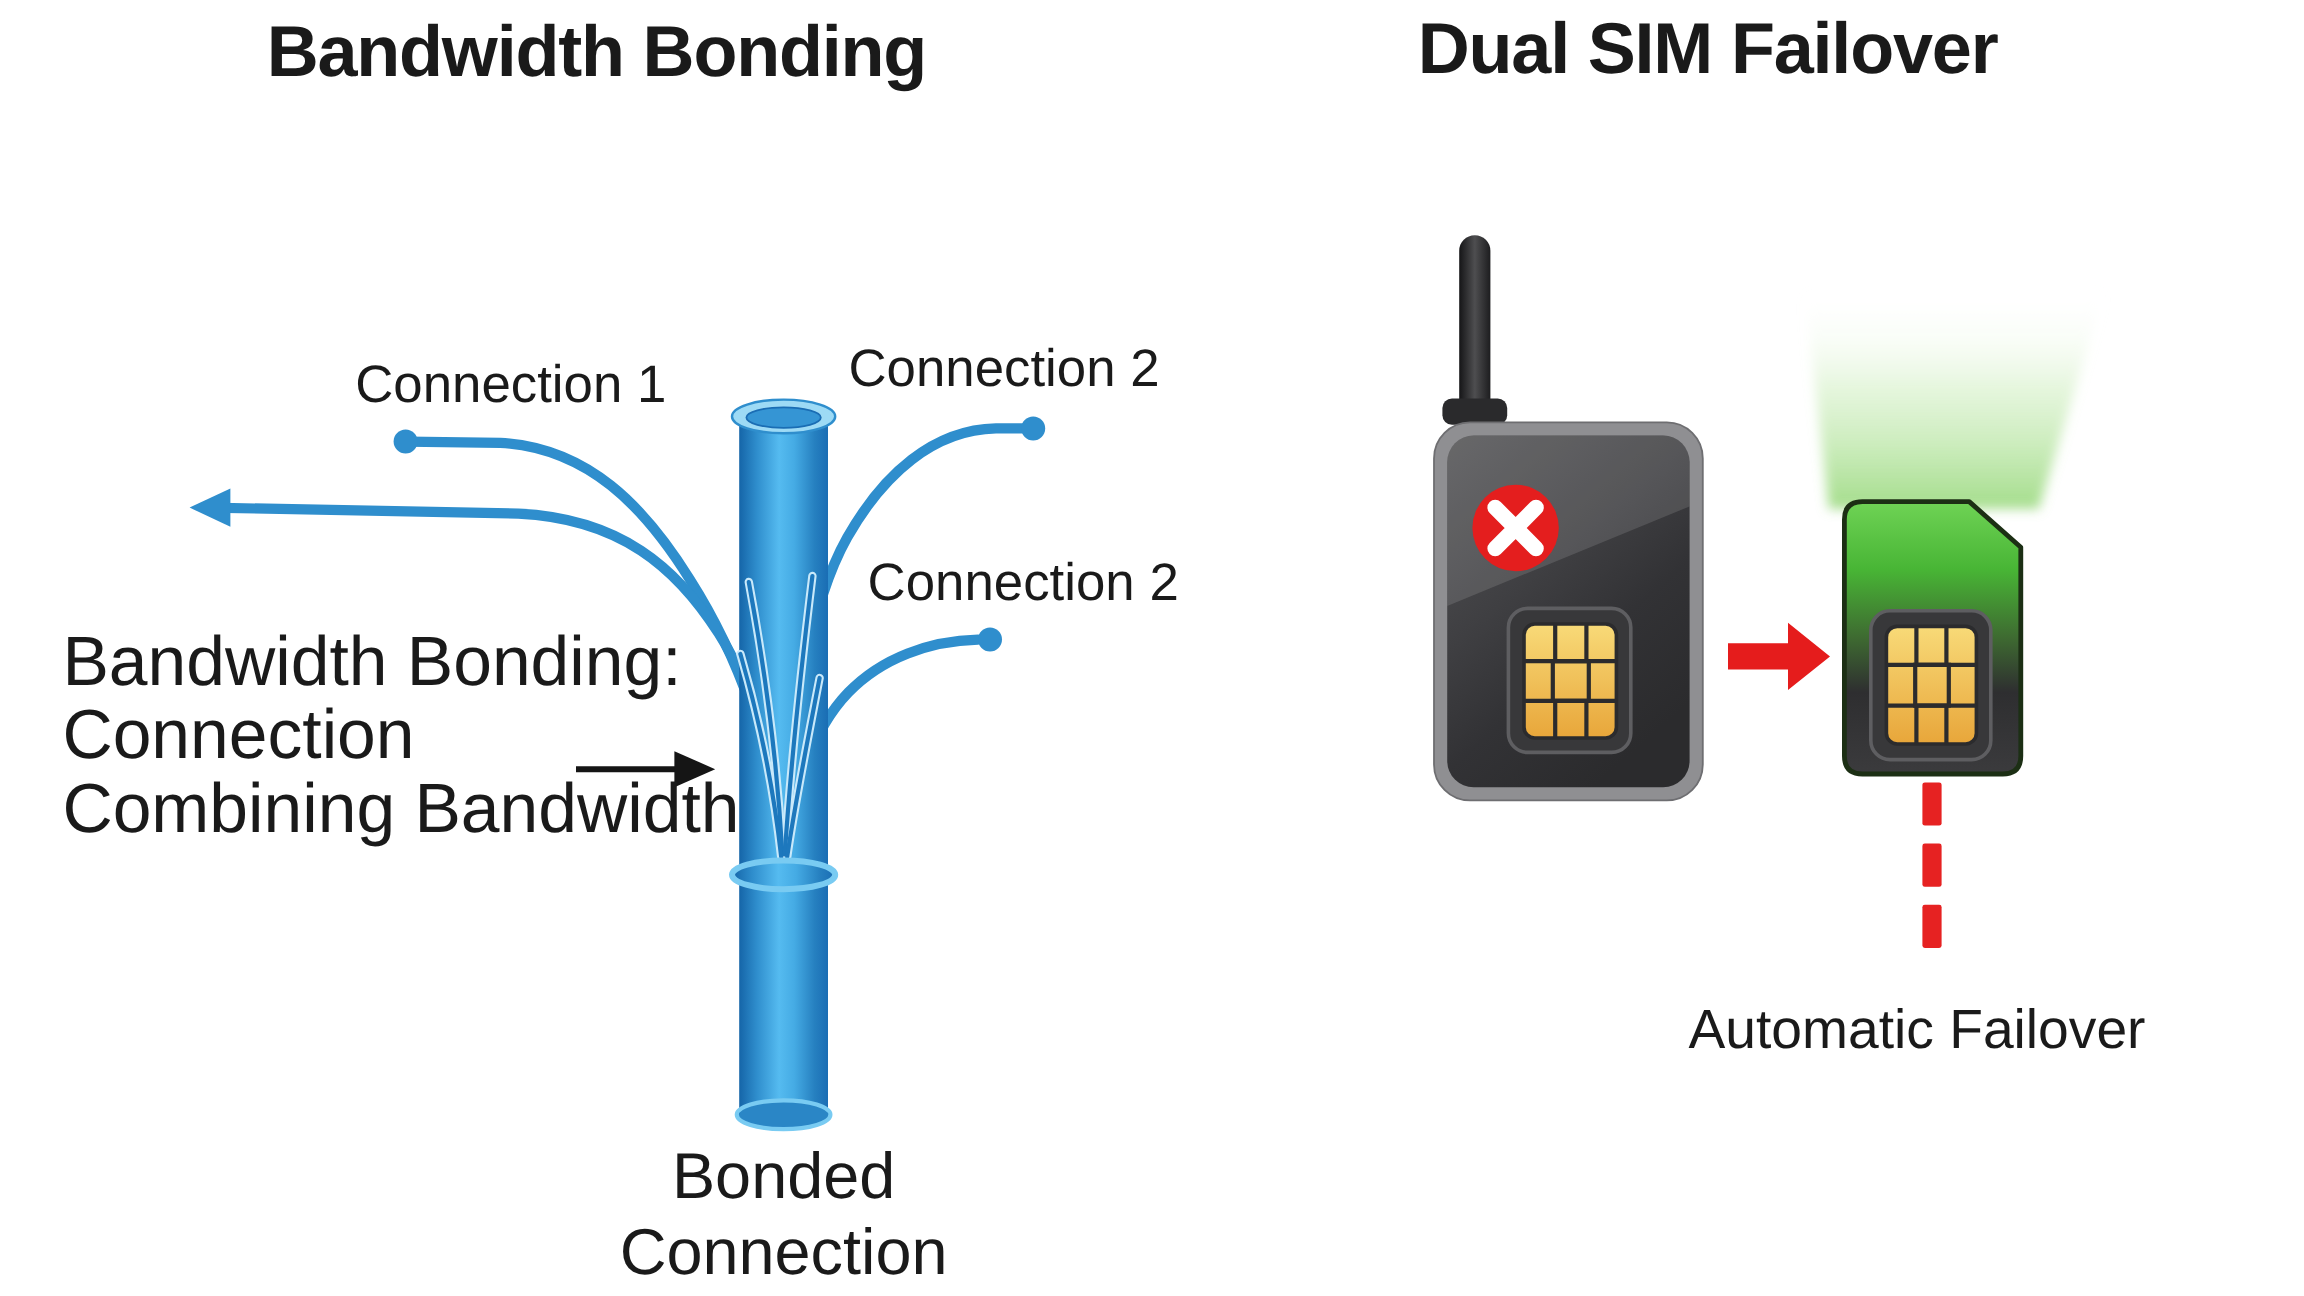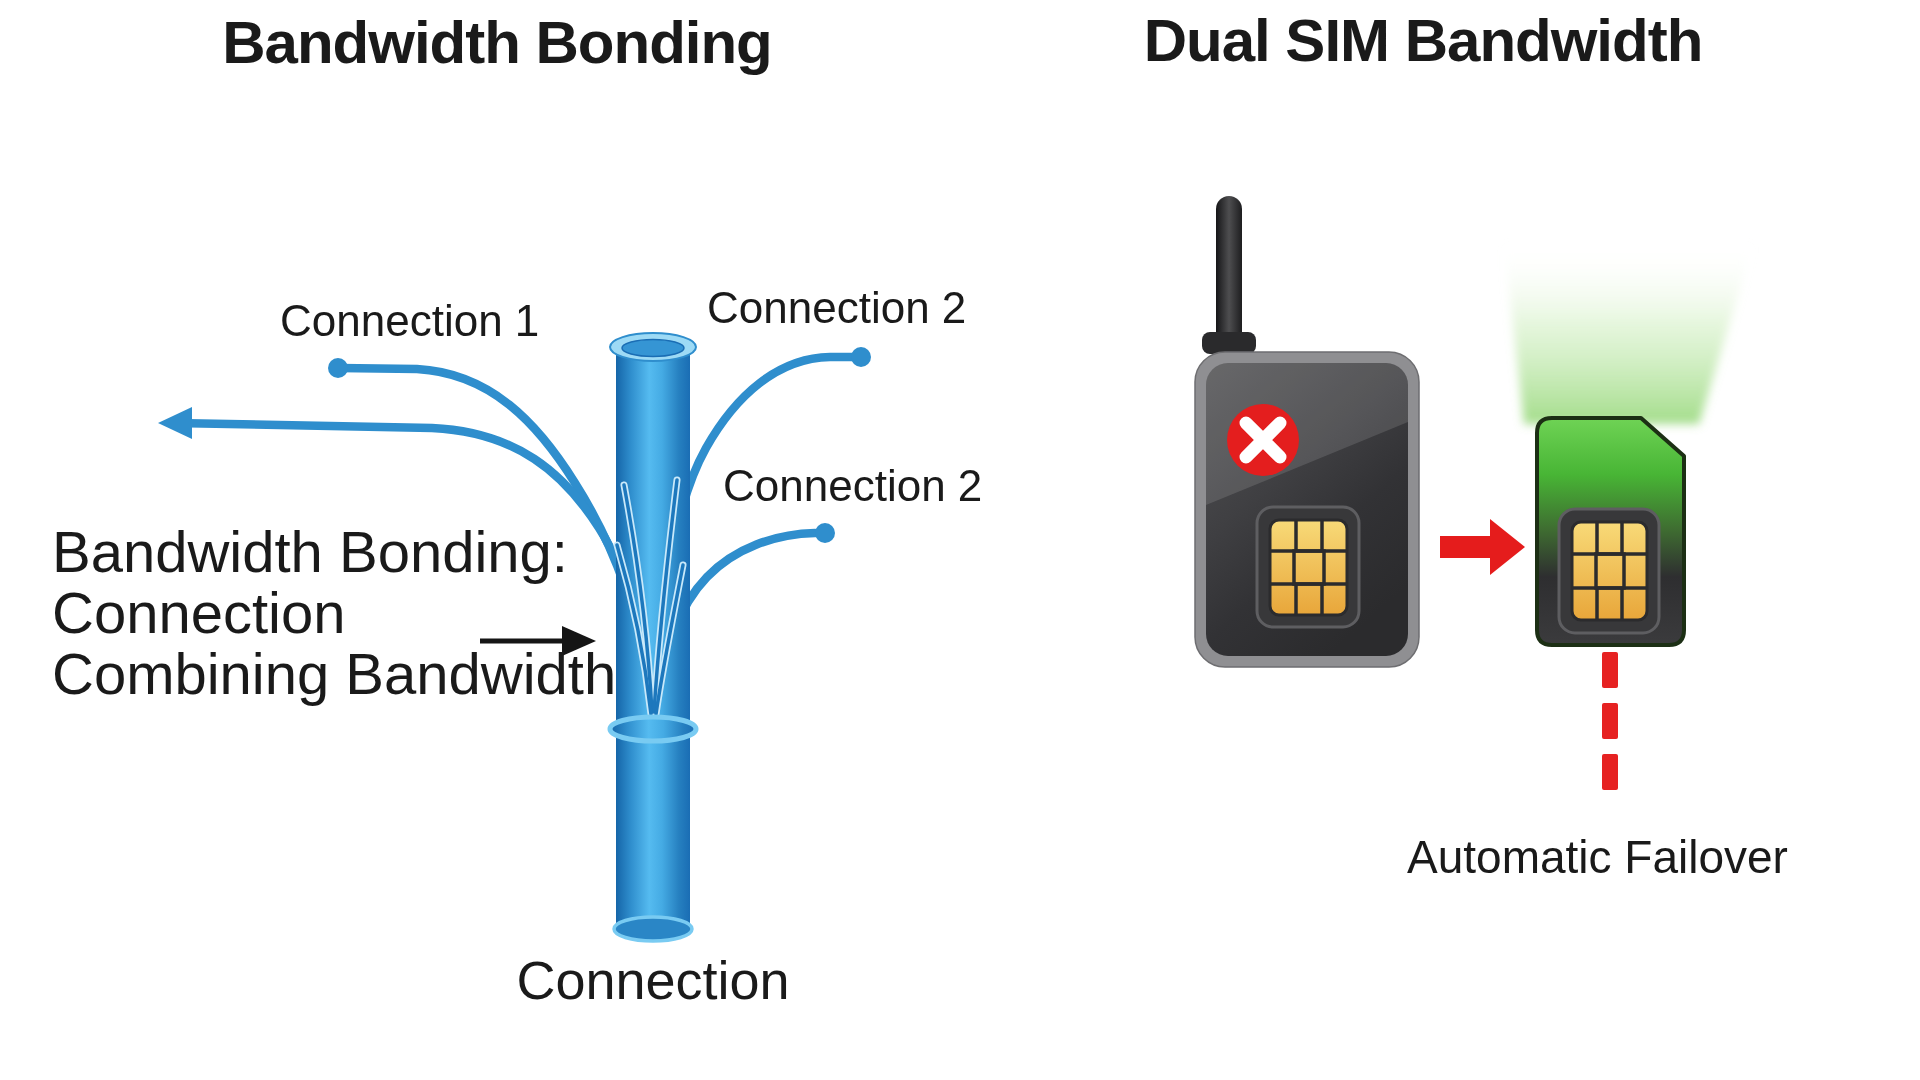--- a/index.html
+++ b/index.html
@@ -197,33 +197,34 @@
       <g fill="#e62222">
         <rect x="1590" y="652" width="16" height="36" rx="2"></rect>
         <rect x="1590" y="703" width="16" height="36" rx="2"></rect>
         <rect x="1590" y="754" width="16" height="36" rx="2"></rect>
       </g>
     </g>
   </svg>
 
   <div class="txt title" style="left:185px; top:8px; width:600px;">Bandwidth Bonding</div>
 
-  <div class="txt title" style="left:1111px; top:6px; width:600px;">Dual SIM Bandwidth</div>
-
-  <div class="txt label" style="left:268px; top:296px;">Connection 1</div>
+  <div class="txt title" style="left:1111px; top:6px; width:600px;">Dual SIM Failover</div>
+
+  <div class="txt label" style="left:284px; top:296px;">Connection 1</div>
 
   <div class="txt label" style="left:695px; top:283px;">Connection 2</div>
 
   <div class="txt label" style="left:711px; top:461px;">Connection 2</div>
 
   <div class="txt desc" style="left:40px; top:521px;">
     <div>Bandwidth Bonding:</div>
     <div>Connection</div>
     <div>Combining Bandwidth</div>
   </div>
 
   <div class="txt big-label" style="left:391px; top:948px; width:500px;">
+    <div>Bonded</div>
     <div>Connection</div>
   </div>
 
   <div class="txt caption" style="left:1395px; top:830px; width:400px;">Automatic Failover</div>
 
 </div>
 
 </body></html>

